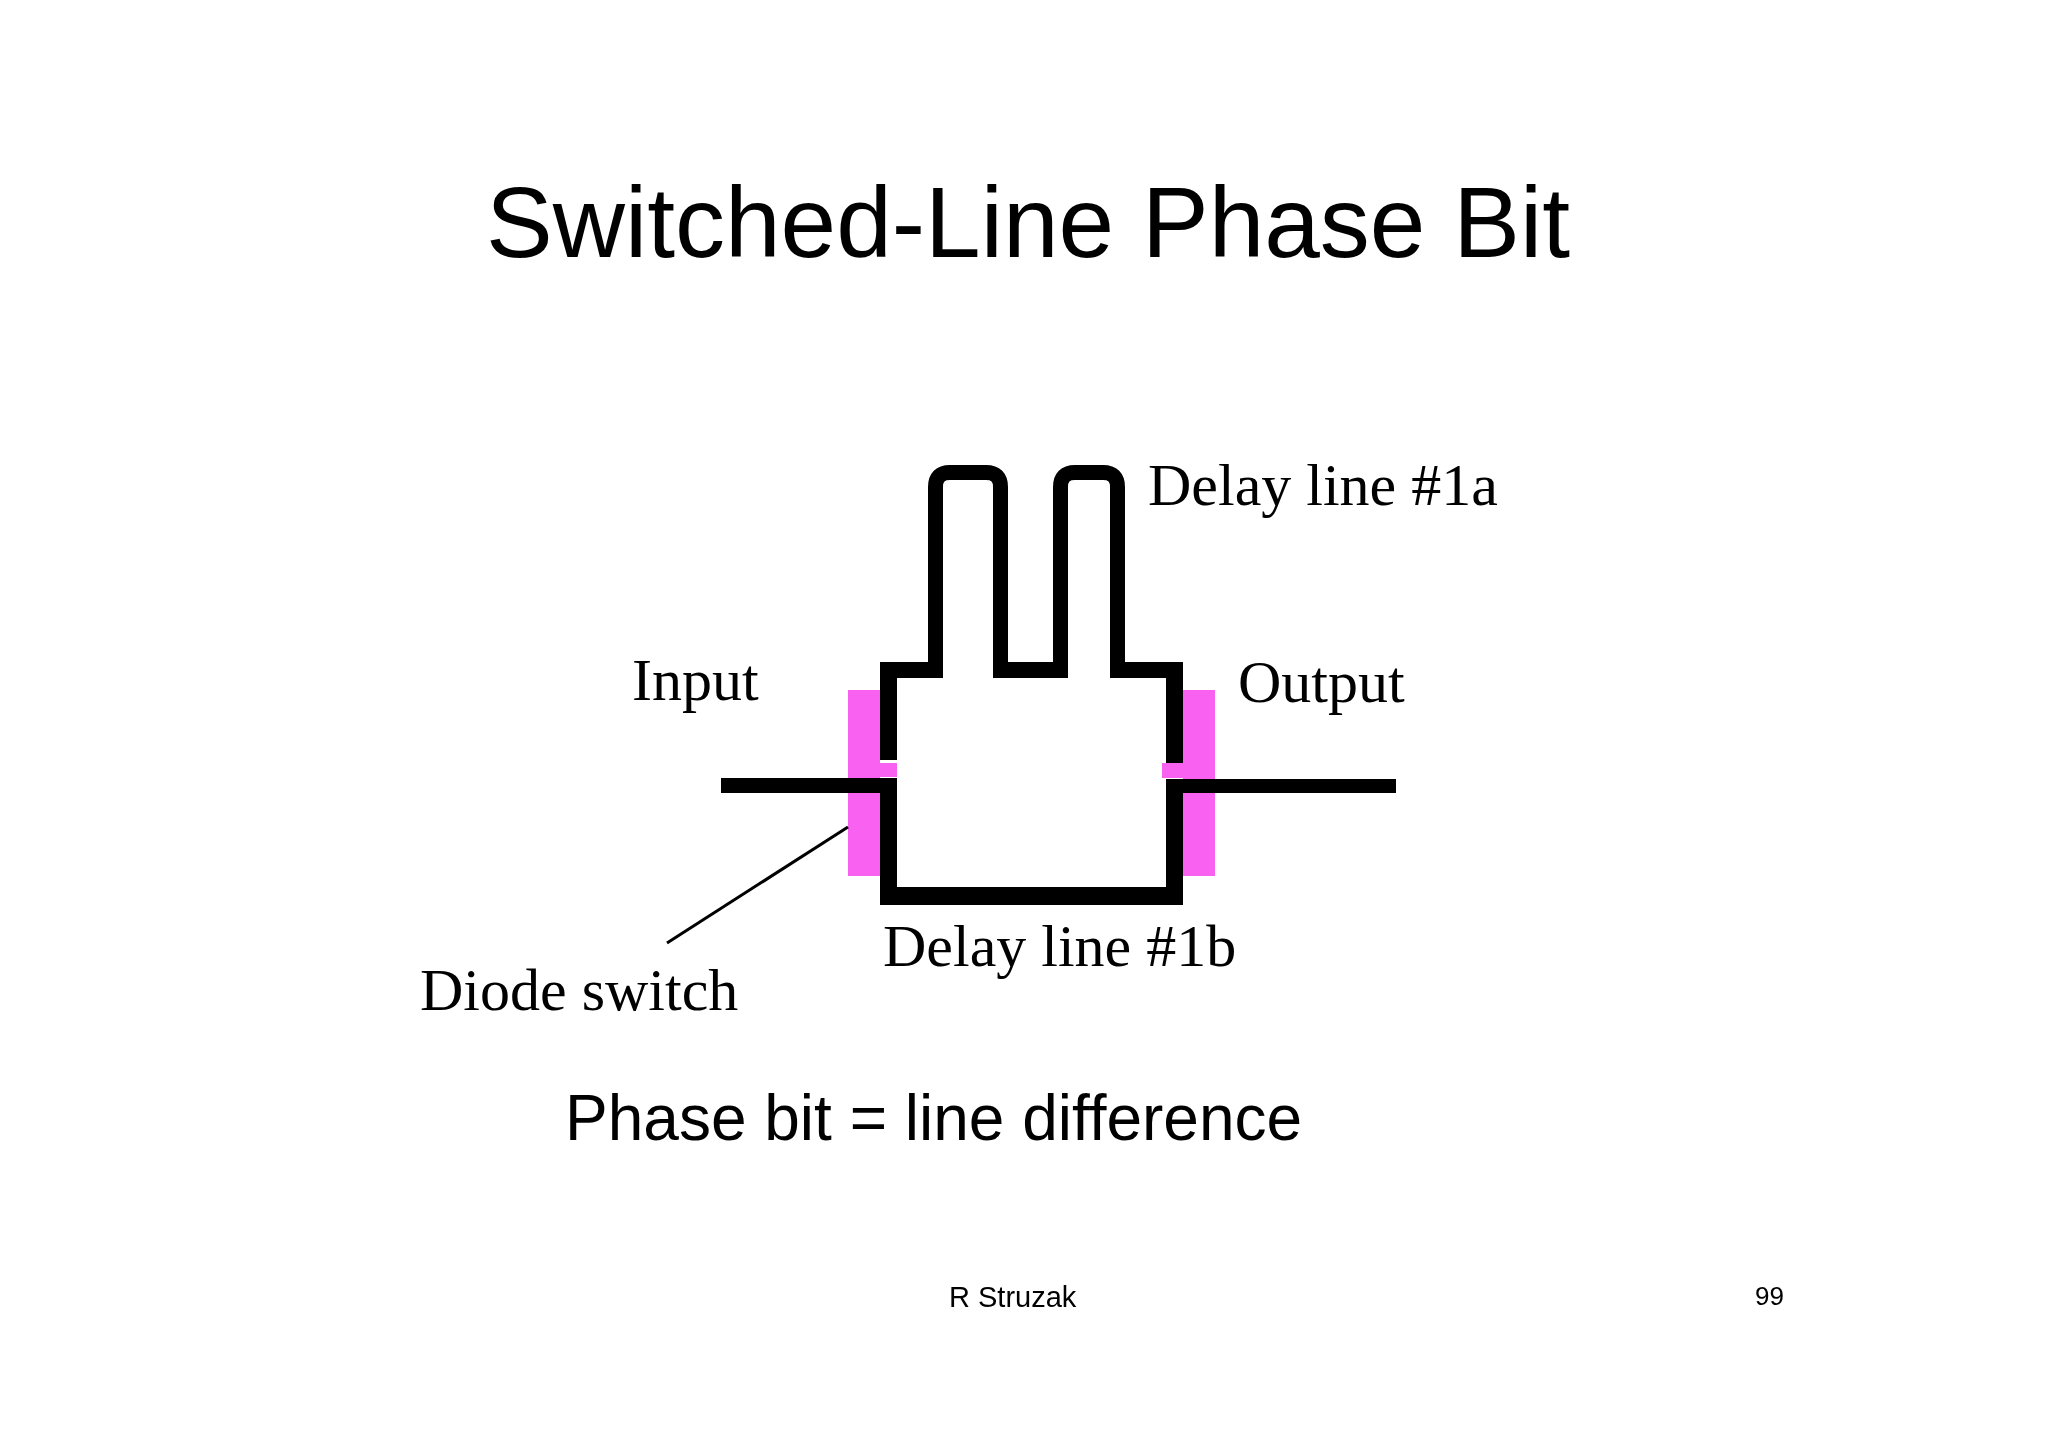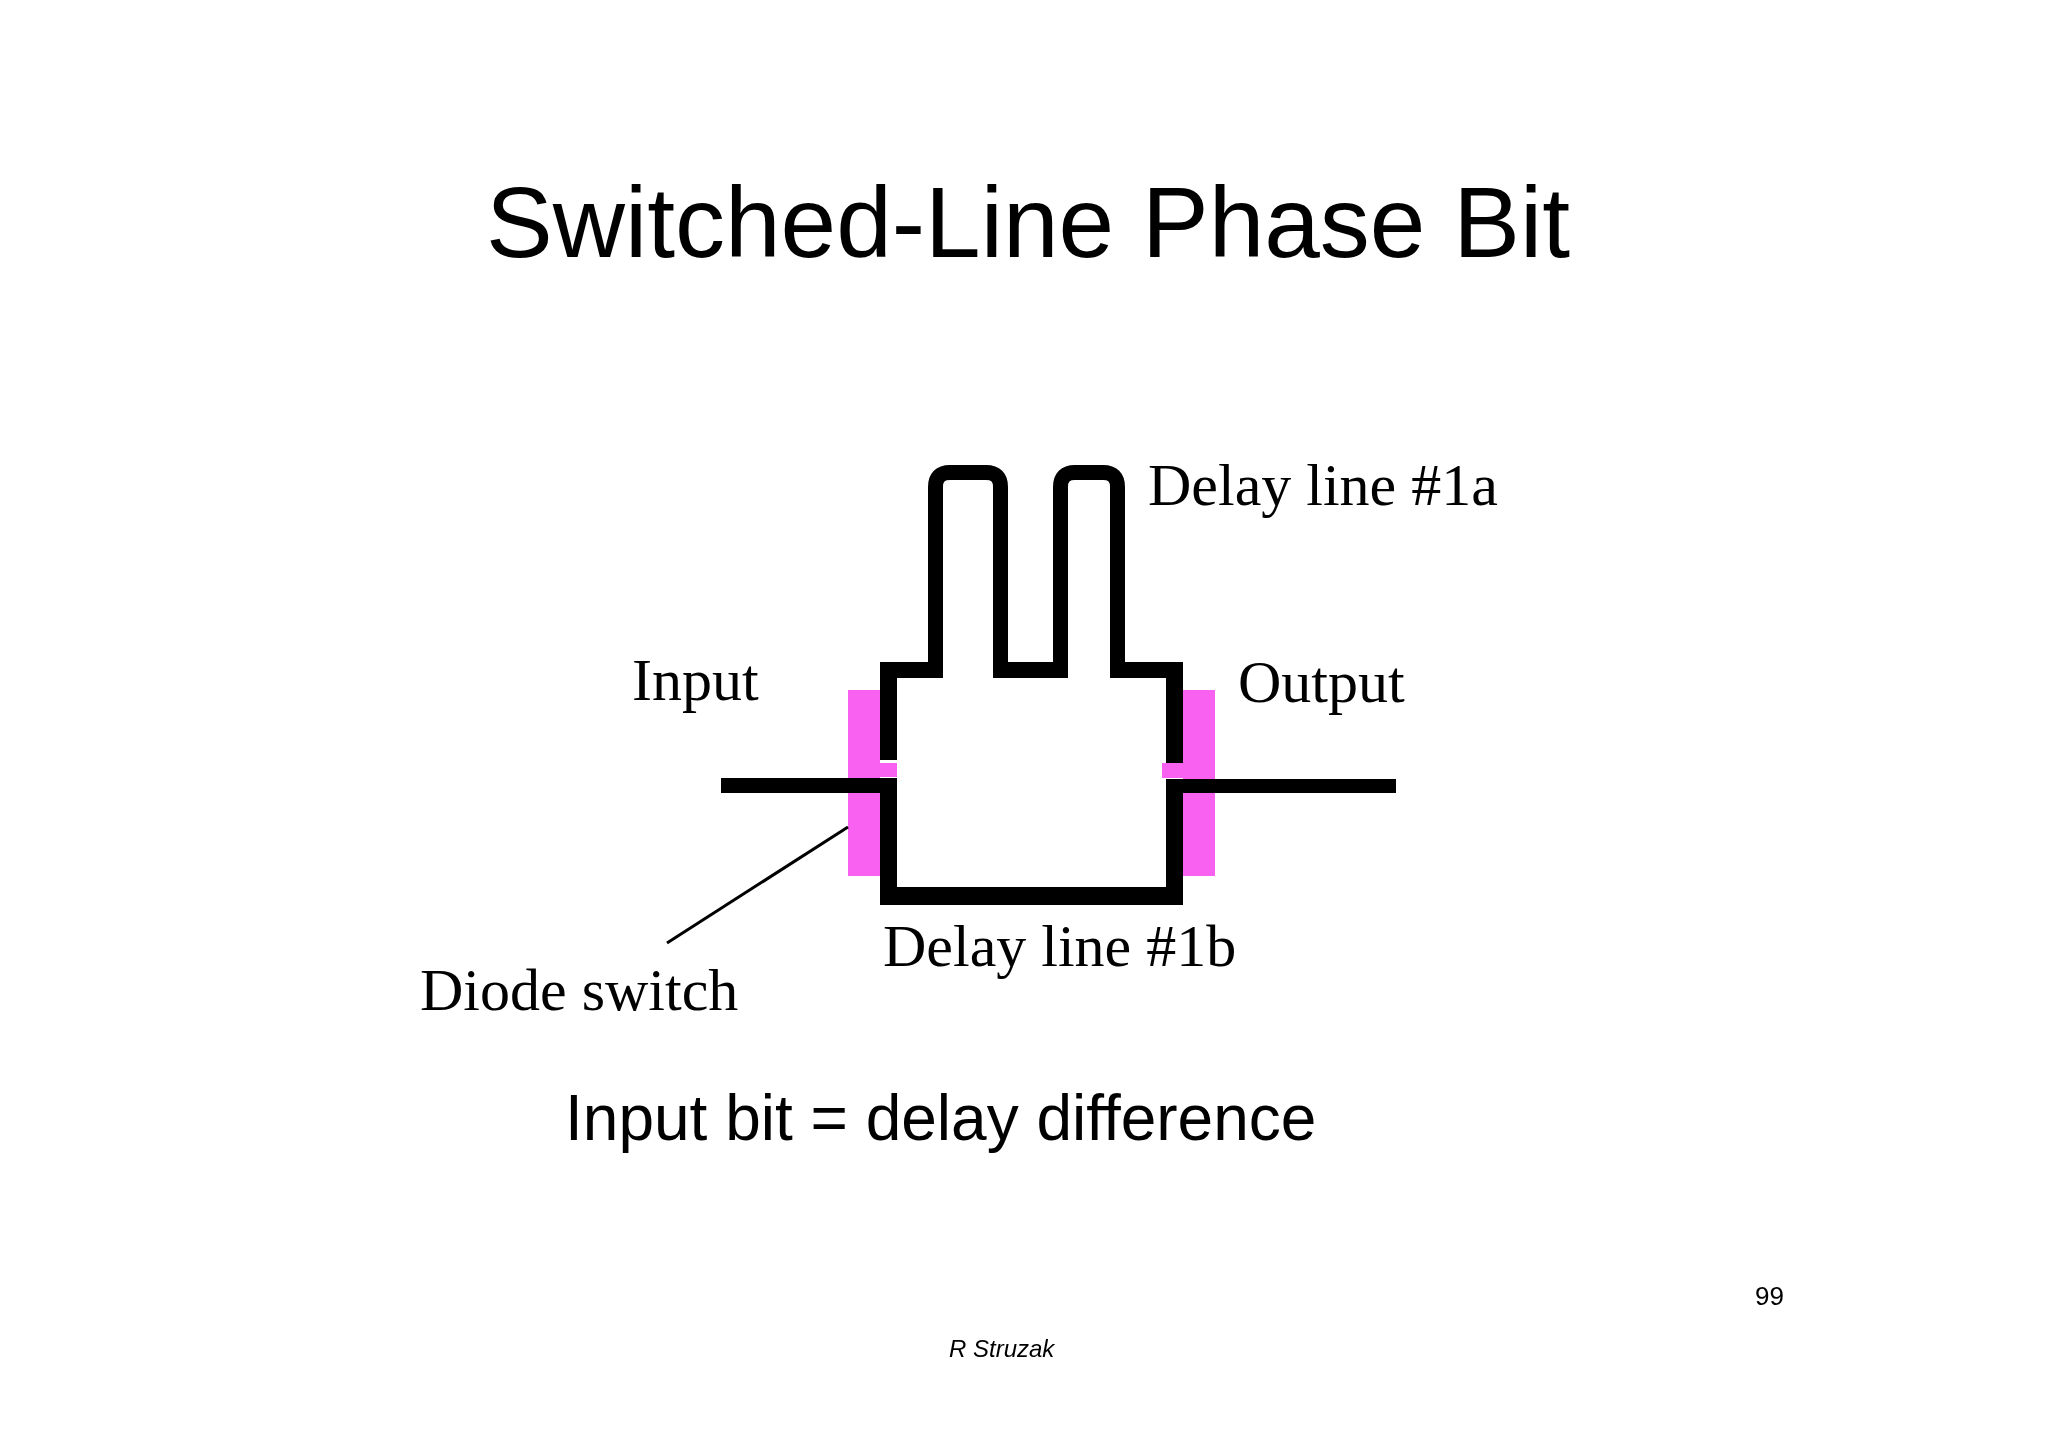--- a/index.html
+++ b/index.html
@@ -39,24 +39,23 @@
     position: absolute;
     left: 565px;
     top: 1086px;
     font-size: 64px;
     line-height: 1;
     white-space: nowrap;
   }
   .footer-author {
     position: absolute;
     left: 949px;
-    top: 1337px;
-    font-size: 24px;
+    top: 1283px;
+    font-size: 29px;
     line-height: 1;
-    font-style: italic;
   }
   .footer-page {
     position: absolute;
     left: 1755px;
     top: 1283px;
     font-size: 26px;
     line-height: 1;
   }
 </style>
 </head>
@@ -102,18 +101,18 @@
 
     <line x1="667" y1="943" x2="848" y2="827" stroke="#000000" stroke-width="3"></line>
 
     <text x="1148" y="505" class="serif-label">Delay line #1a</text>
     <text x="632" y="700" class="serif-label">Input</text>
     <text x="1238" y="702" class="serif-label">Output</text>
     <text x="883" y="966" class="serif-label">Delay line #1b</text>
     <text x="420" y="1010" class="serif-label">Diode switch</text>
   </svg>
 
-  <div class="equation">Input bit = delay difference</div>
+  <div class="equation">Phase bit = line difference</div>
 
   <div class="footer-author">R Struzak</div>
   <div class="footer-page">99</div>
 
 </div>
 
 </body></html>

